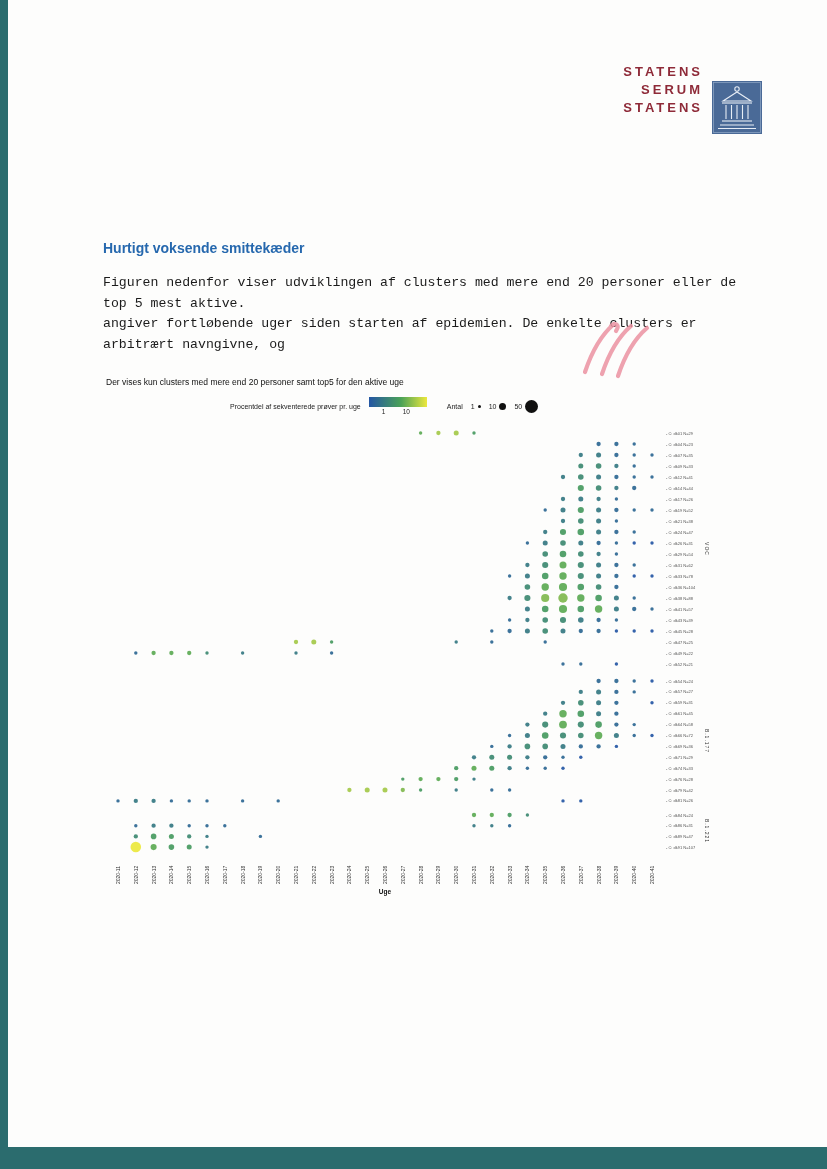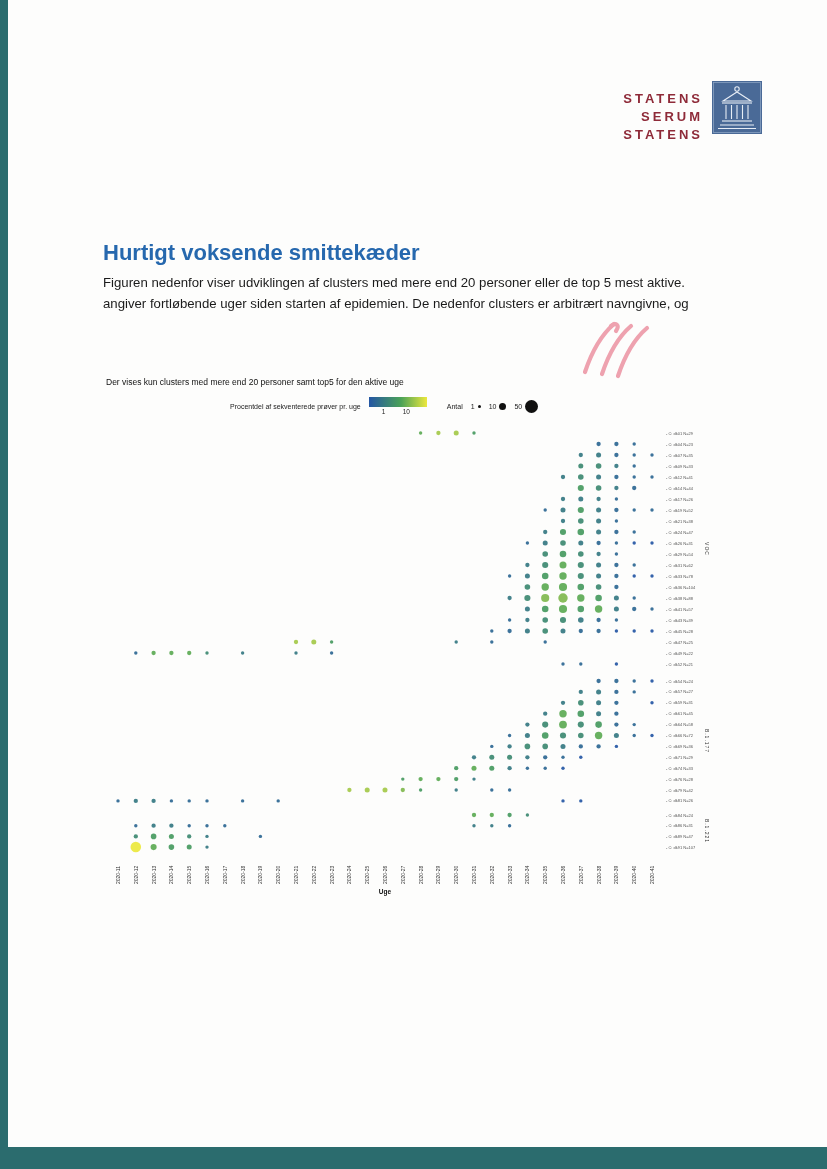--- a/index.html
+++ b/index.html
@@ -1,28 +1,28 @@
 <!DOCTYPE html>
 <html><head>
 <meta charset="utf-8">
 <style>
   html,body{margin:0;padding:0;background:#e9e9e9;}
   .page{position:relative;width:827px;height:1169px;margin:0 auto;background:#fdfdfc;
         overflow:hidden;font-family:"Liberation Sans",sans-serif;}
   .left-stripe{position:absolute;left:0;top:0;width:8px;height:1169px;background:#2b6c6e;}
   .bottom-bar{position:absolute;left:0;top:1147px;width:827px;height:22px;background:#2b6c6e;}
 
-  .logo-text{position:absolute;left:545px;top:90px;width:158px;text-align:right;
+  .logo-text{position:absolute;left:545px;top:63px;width:158px;text-align:right;
              color:#8e2a38;font-size:13px;font-weight:bold;letter-spacing:3px;line-height:18px;}
   .logo-mark{position:absolute;left:712px;top:81px;width:50px;height:53px;}
 
-  .title{position:absolute;left:103px;top:240px;margin:0;font-size:22px;font-weight:700;color:#2668ae;}
+  .title{position:absolute;left:103px;top:240px;margin:0;font-size:14px;font-weight:700;color:#2668ae;}
 
   .bodytext{position:absolute;left:103px;top:273px;width:636px;font-size:13.2px;
-            line-height:20.6px;color:#1b1b1b;}
+            line-height:20.6px;color:#1b1b1b;font-family:Liberation Mono, monospace;}
 
   .pink{position:absolute;left:578px;top:318px;}
 
   .caption{position:absolute;left:106px;top:377px;font-size:8.5px;color:#111;}
 
   .legend{position:absolute;left:230px;top:395px;display:flex;align-items:center;
           font-size:7px;color:#222;gap:8px;height:22px;}
   .grad-wrap{position:relative;width:58px;height:22px;}
   .grad{position:absolute;top:2px;left:0;width:58px;height:10px;
         background:linear-gradient(90deg,#2456a4 0%,#4aa257 55%,#ece83d 100%);}
@@ -72,21 +72,21 @@
         <line x1="8" y1="44" x2="42" y2="44"></line>
         <line x1="6" y1="47.5" x2="44" y2="47.5"></line>
       </g>
     </svg>
   </div>
 
   <h1 class="title">Hurtigt voksende smittekæder</h1>
 
   <div class="bodytext">
     <div>Figuren nedenfor viser udviklingen af clusters med mere end 20 personer eller de top 5 mest aktive.</div>
-    <div>angiver fortløbende uger siden starten af epidemien. De nedenfor clusters er arbitrært navngivne, og</div>
+    <div>angiver fortløbende uger siden starten af epidemien. De enkelte clusters er arbitrært navngivne, og</div>
   </div>
 
   <svg class="pink" width="72" height="62" viewBox="0 0 72 62">
     <g stroke="#ec93a2" stroke-width="4.2" fill="none" stroke-linecap="round" opacity="0.85">
       <path d="M7 54 C 13 36, 22 18, 36 6"></path>
       <path d="M24 56 C 30 38, 39 20, 53 8"></path>
       <path d="M40 58 C 46 40, 55 22, 69 10"></path>
       <path d="M33 8 c 5 -4 9 -1 5 5"></path>
     </g>
   </svg>

